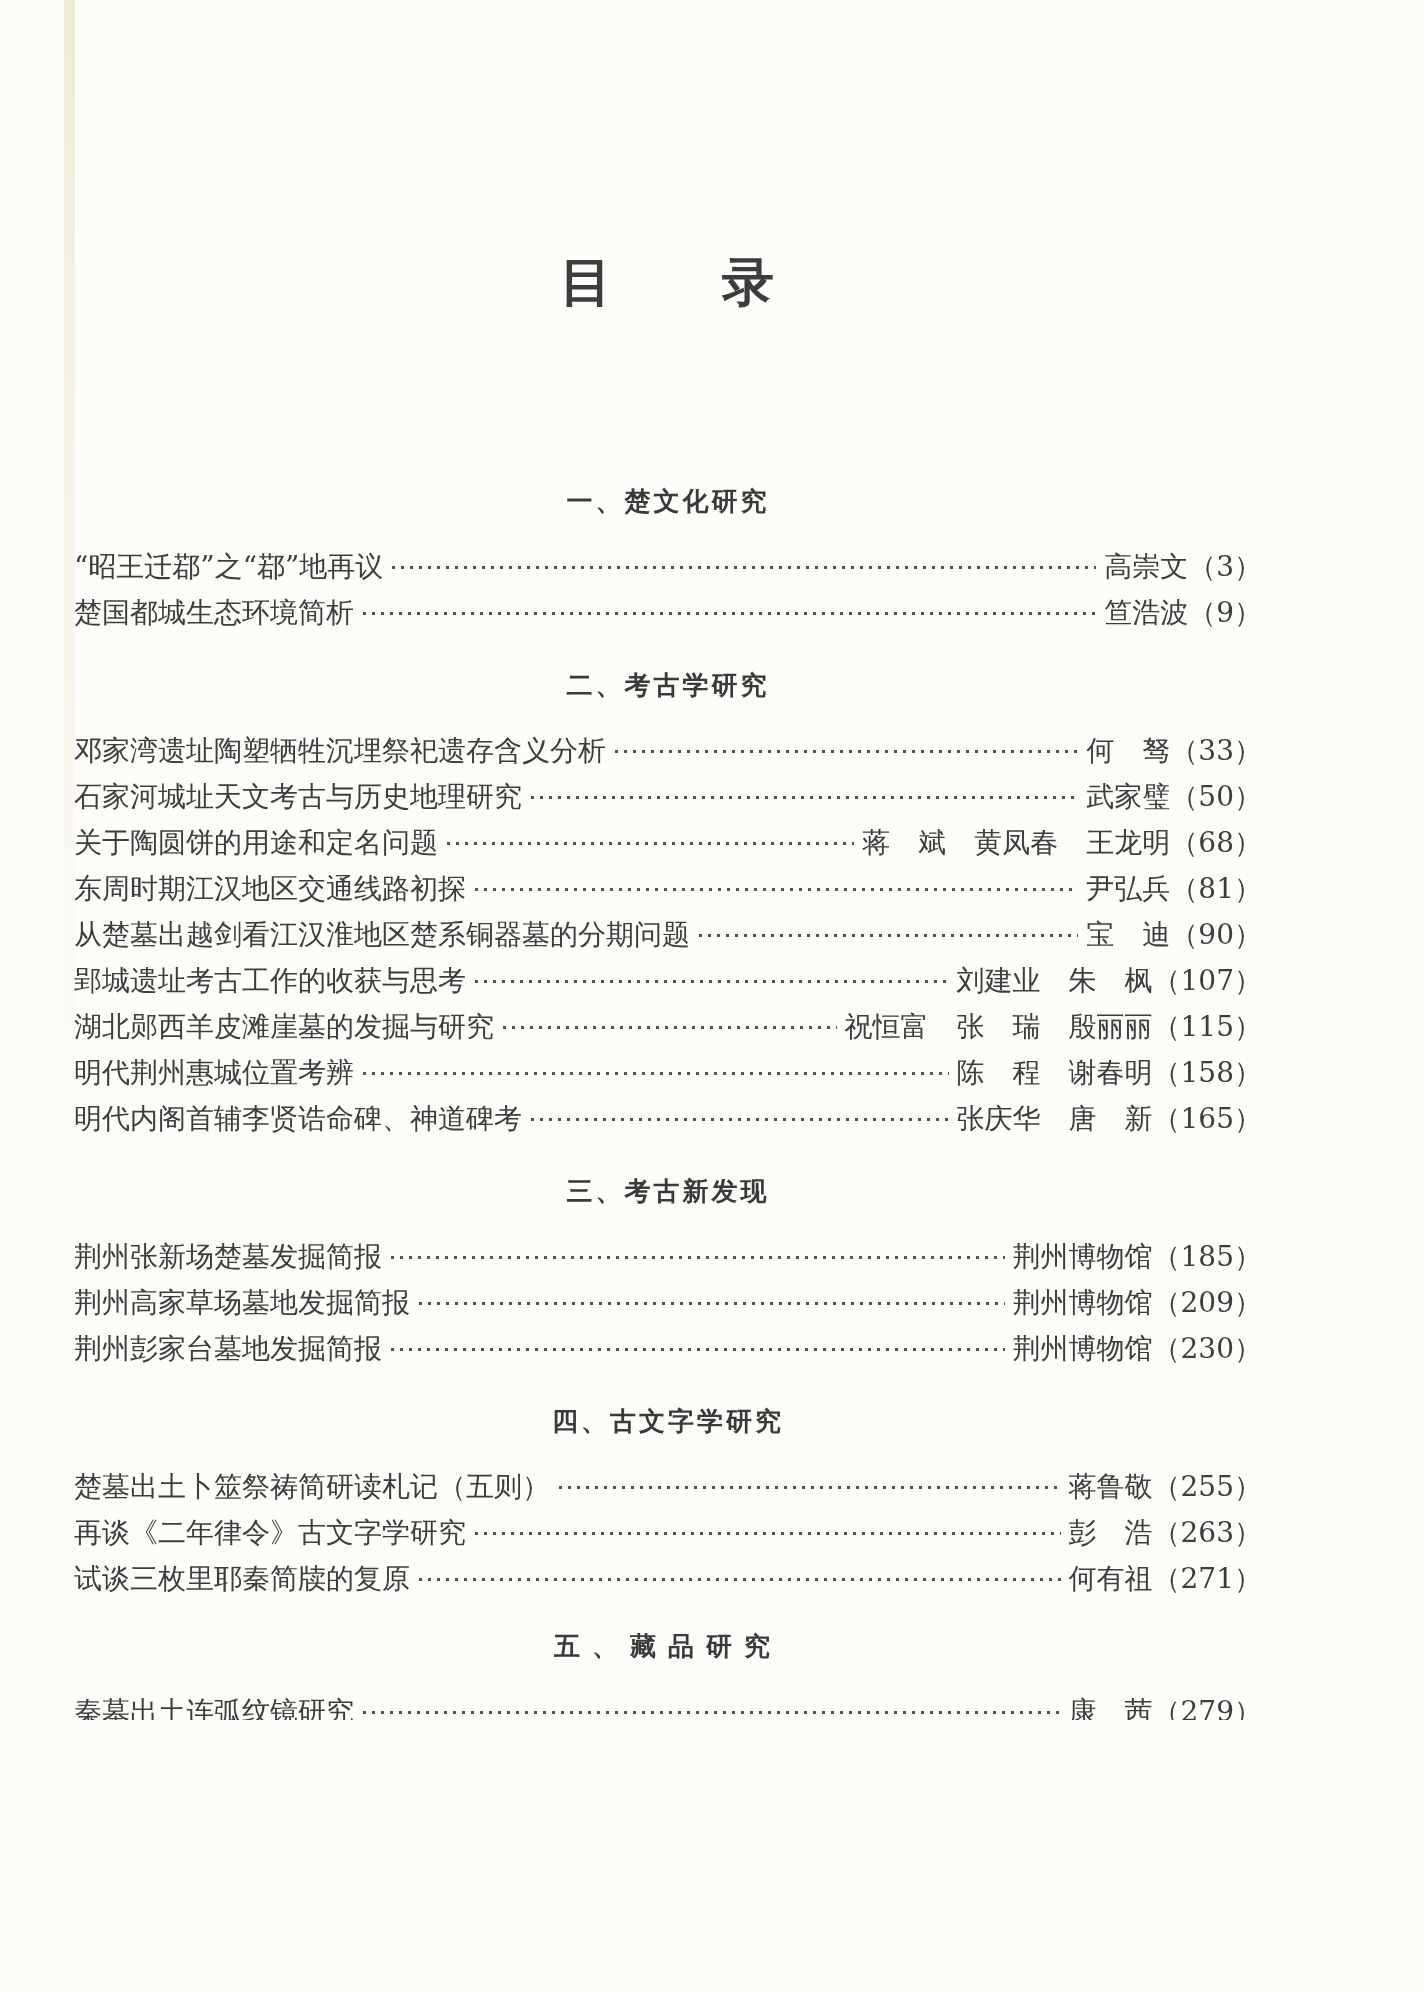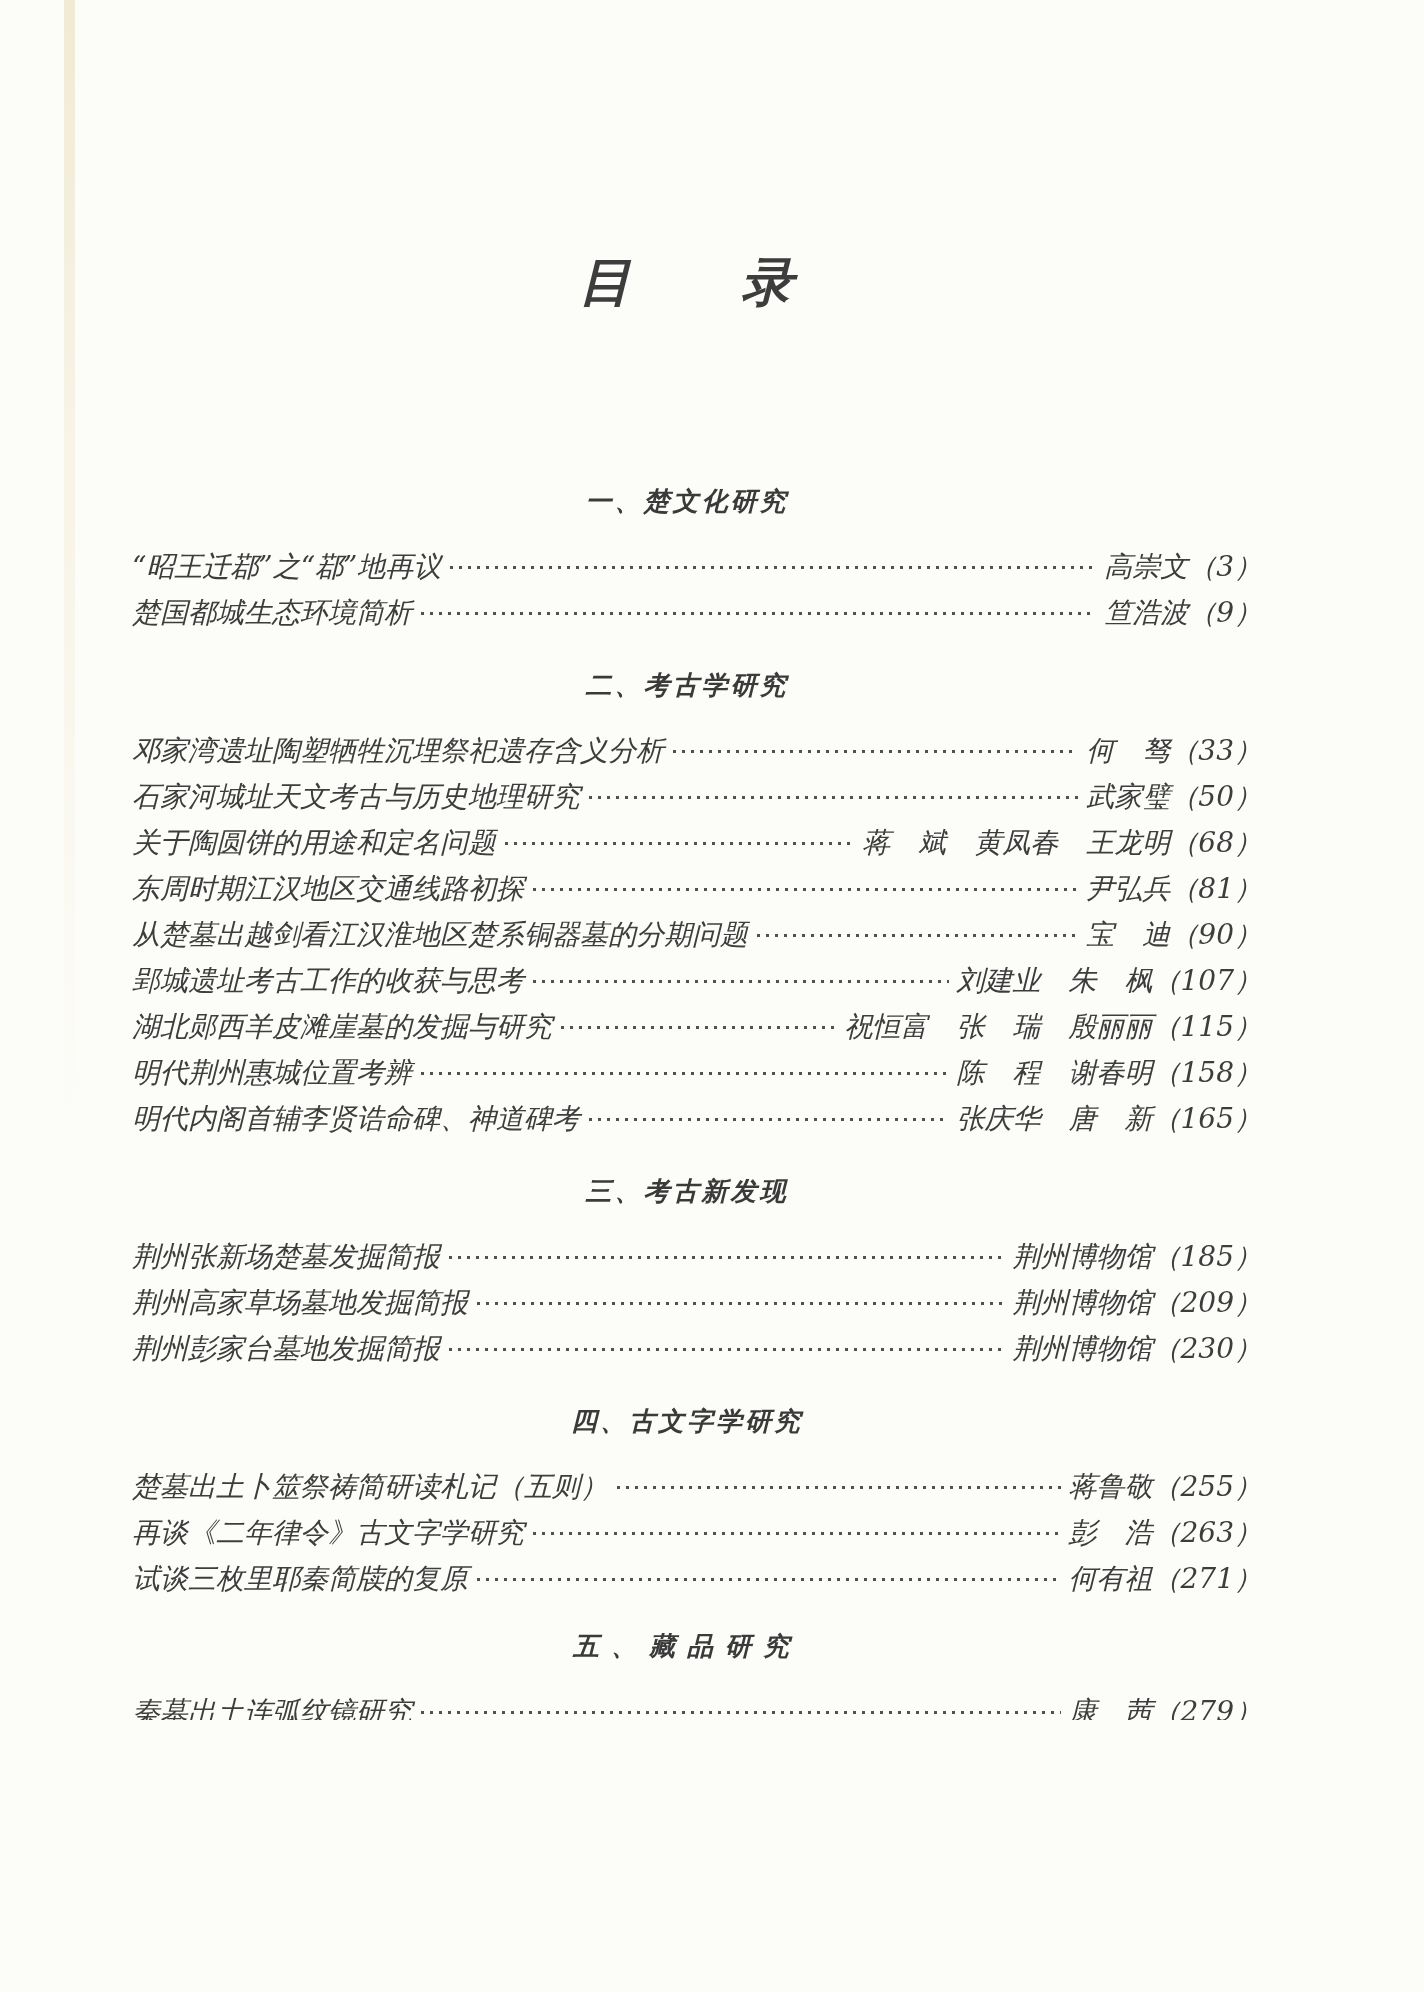--- a/index.html
+++ b/index.html
@@ -9,23 +9,22 @@
     width: 1424px;
     height: 1992px;
     background: var(--paper, #fcfcf9);
     font-family: "DejaVu Serif", "Liberation Serif", serif;
     color: var(--ink, #3d3d3d);
   }
   .paper {
     position: relative;
     width: 1424px;
     height: 1720px;
-    padding: 0 162px 0 112px;
+    padding: 0 162px 0 74px;
     overflow: hidden;
-    font-style: italic;
   }
   .edge {
     position: absolute;
     left: 64px; top: 0;
     width: 11px; height: 1400px;
     background: linear-gradient(to bottom, #ece2c4 0%, #f5efdc 30%, rgba(252,252,249,0) 80%);
     opacity: .7;
     pointer-events: none;
   }
   .title {
@@ -47,21 +46,20 @@
     letter-spacing: 3px;
     color: var(--ink-dark, #3a3a3a);
   }
   .shead.wide { letter-spacing: 12px; margin-top: 25px; }
   .row {
     display: flex;
     align-items: center;
     height: 46px;
     font-size: 28px;
     white-space: nowrap;
-    margin-left: 20px;
   }
   .row .t { flex: 0 0 auto; }
   .row .dots {
     flex: 1 1 auto;
     align-self: stretch;
     min-width: 18px;
     margin: 0 8px 0 6px;
     background-image: radial-gradient(circle, var(--dot, #515151) 1.5px, rgba(0,0,0,0) 1.9px);
     background-size: 9px 9px;
     background-repeat: repeat-x;

